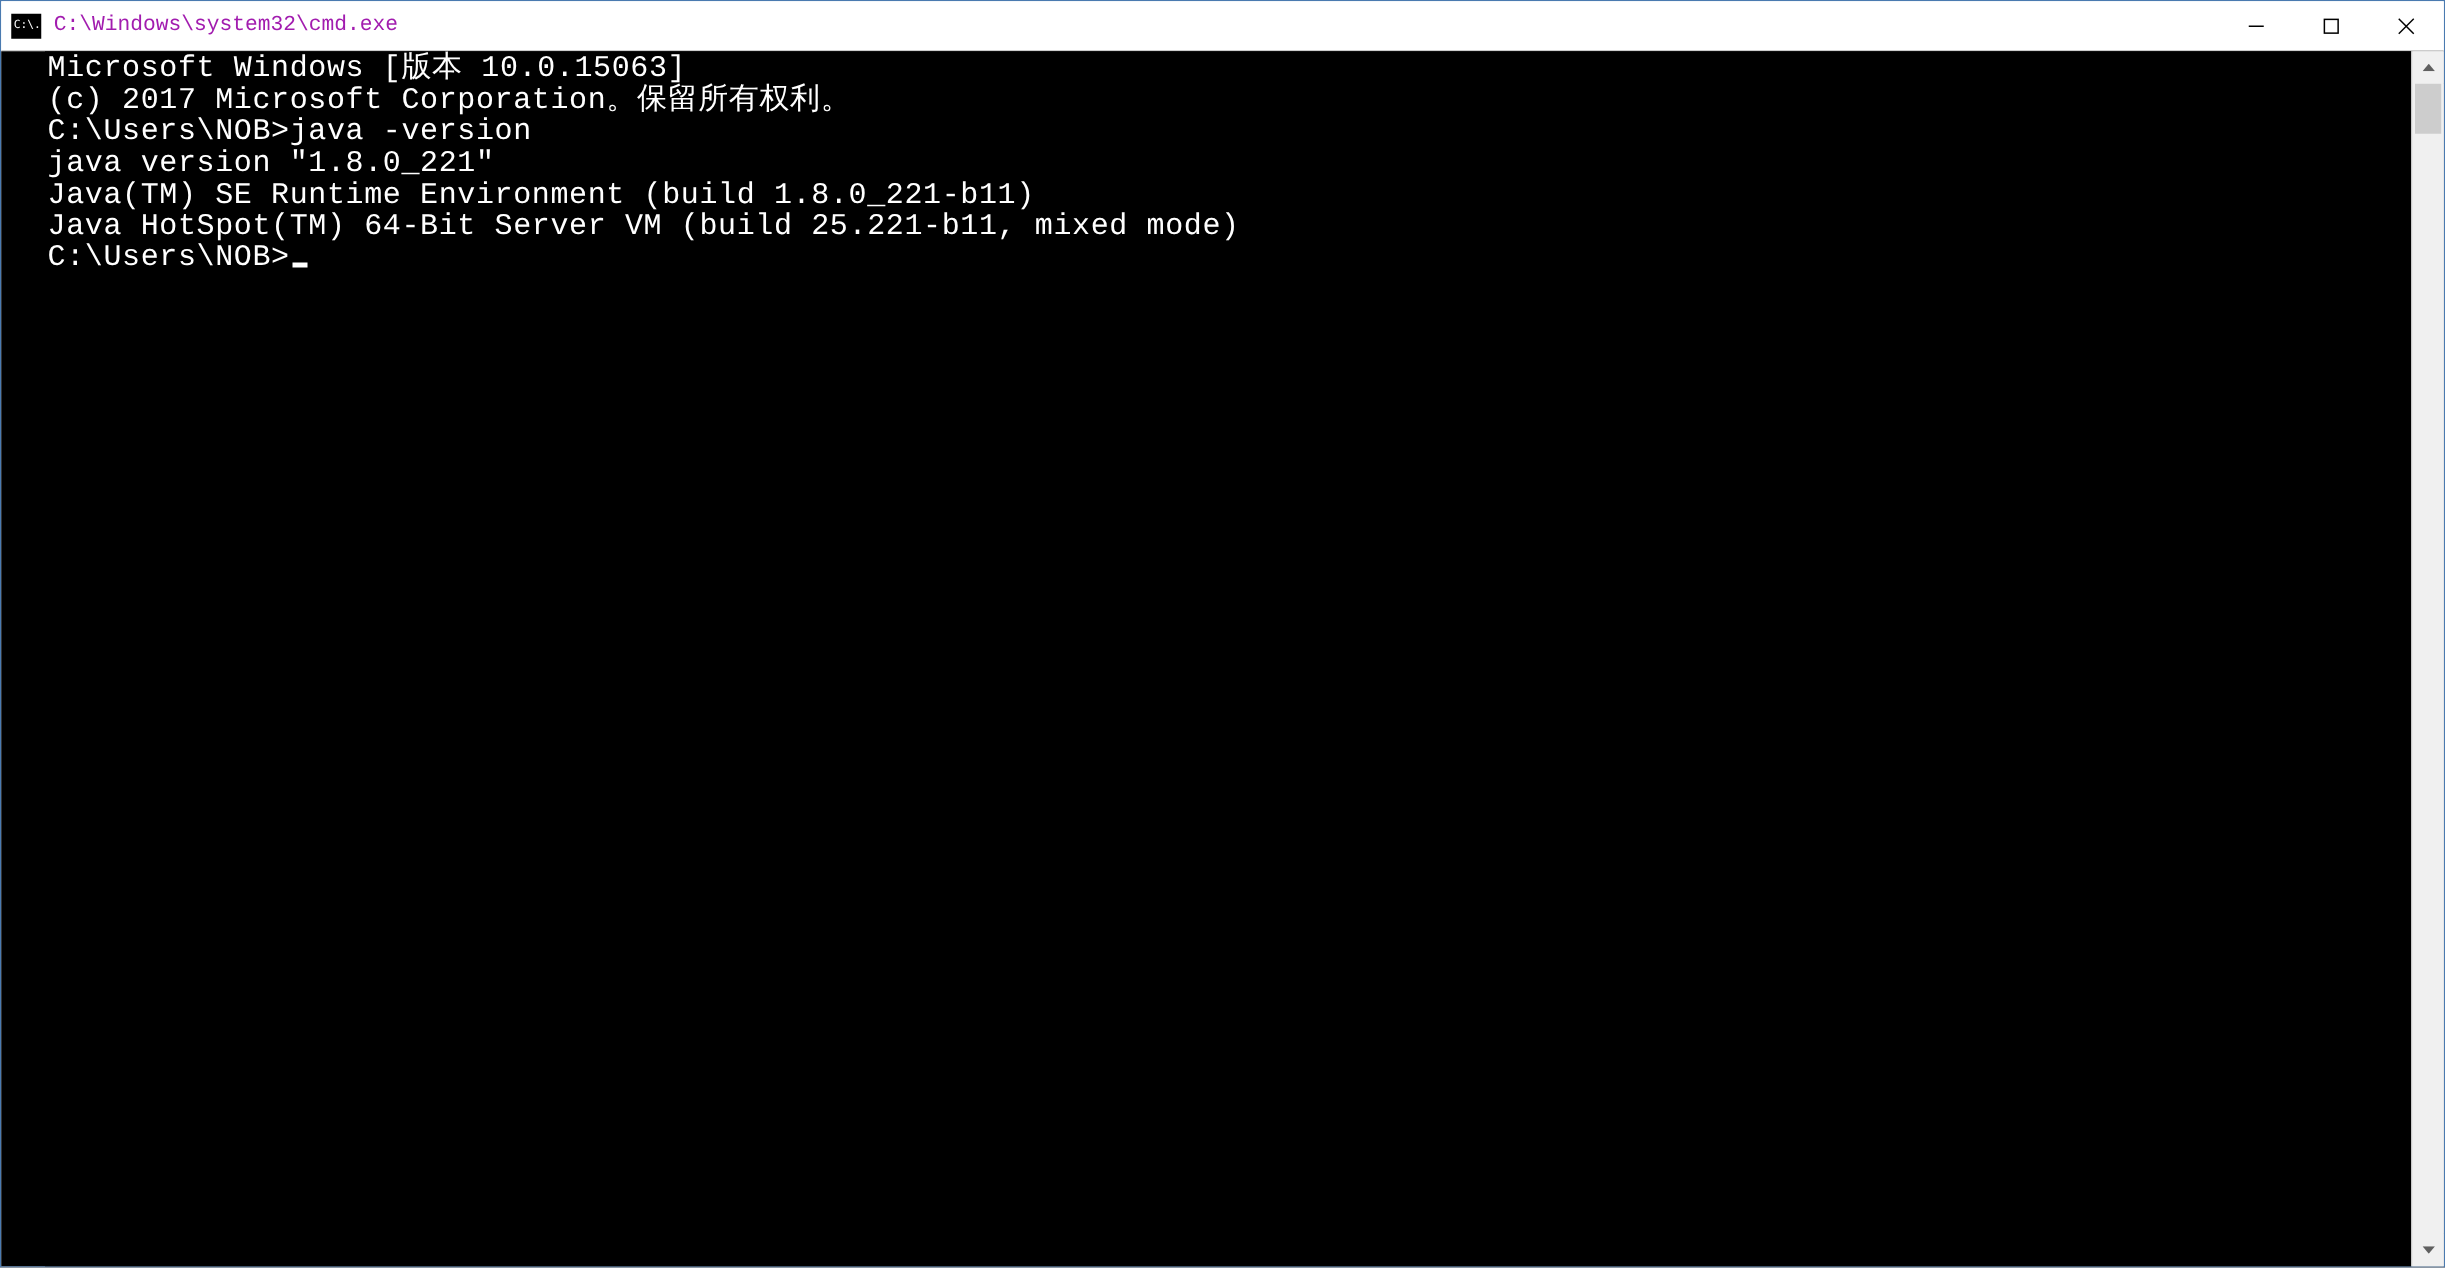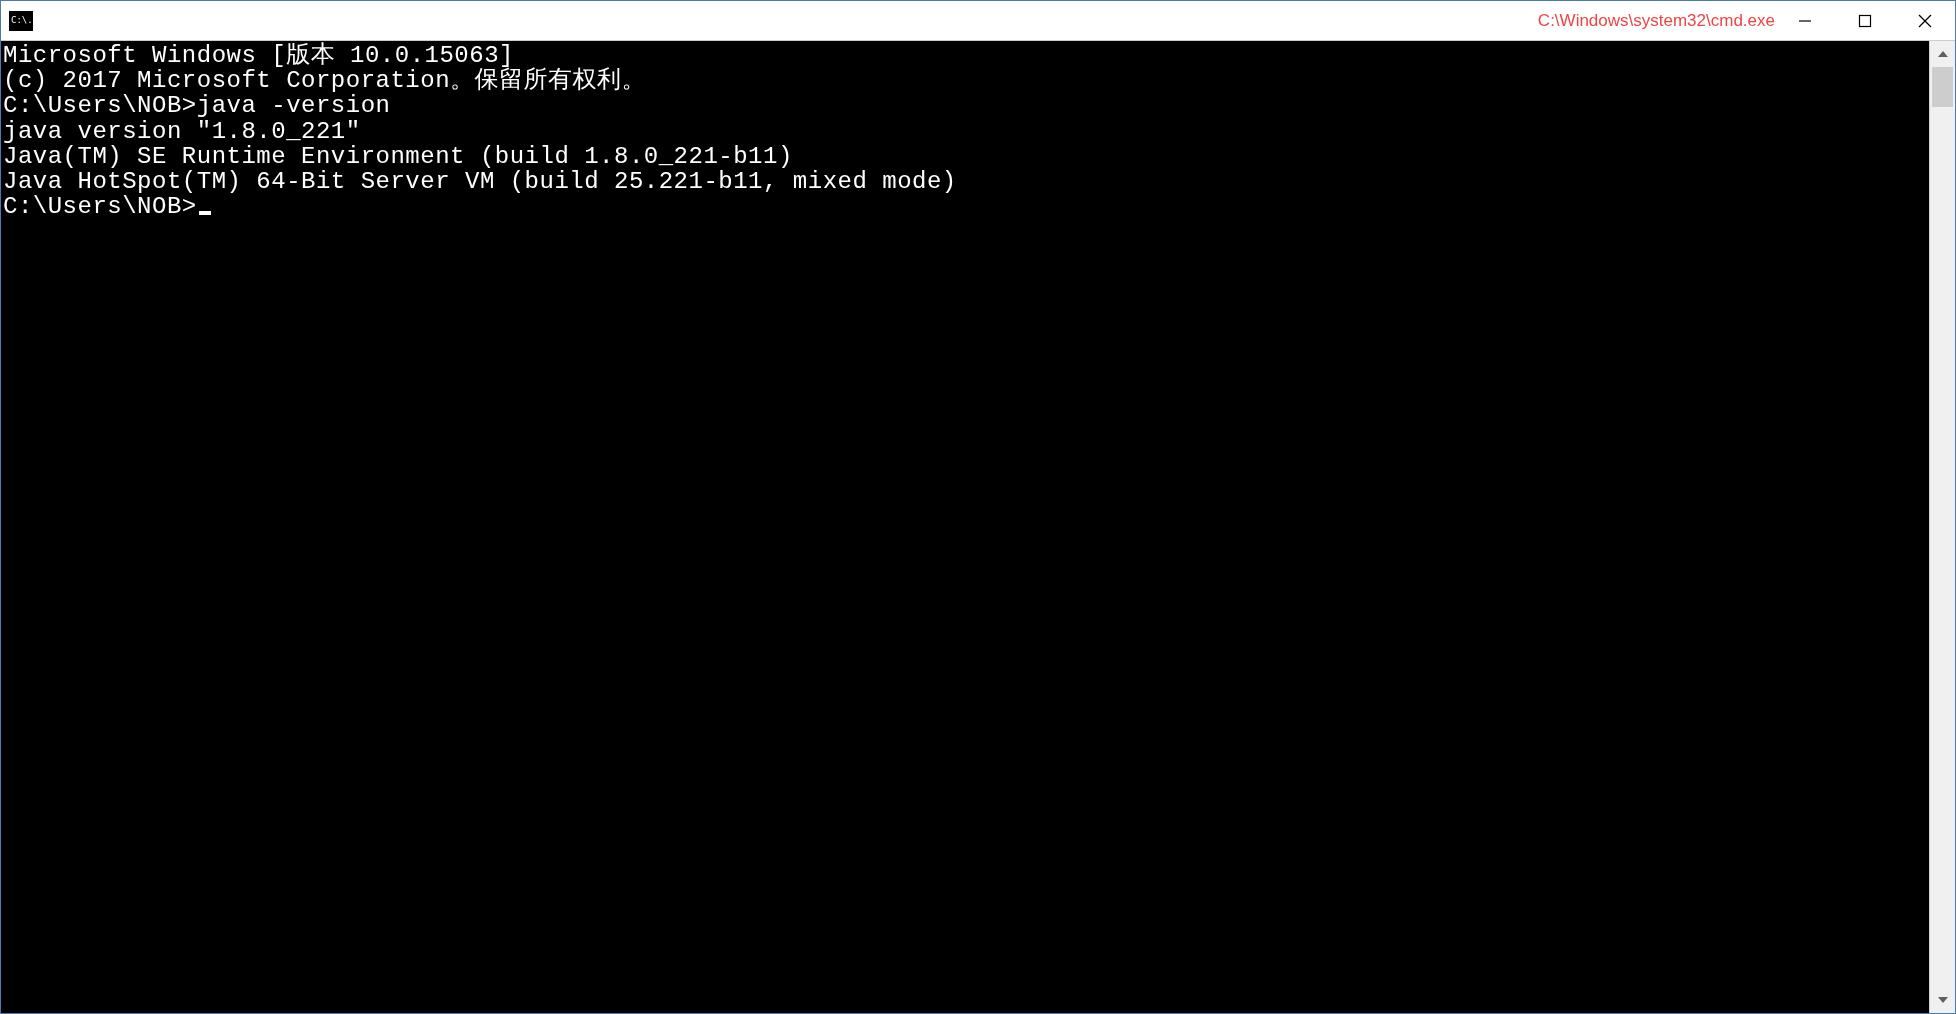--- a/index.html
+++ b/index.html
@@ -40,23 +40,22 @@
     }
     .titlebar-icon-text {
       color: #ffffff;
       font-size: 9px;
       font-family: Consolas, monospace;
       line-height: 1;
     }
     .titlebar-title {
       flex: 1;
       font-size: 17px;
-      color: #ef4444;
-      font-family: Liberation Sans, sans-serif;
-      text-align: right;
+      color: #a21caf;
+      font-family: Liberation Mono, monospace;
     }
     .titlebar-controls {
       display: flex;
       height: 100%;
     }
     .titlebar-btn {
       width: 60px;
       height: 100%;
       display: flex;
       align-items: center;
@@ -77,20 +76,21 @@
       flex: 1;
       background: #000000;
       color: #ffffff;
       font-family: "NSimSun", "SimSun", Consolas, "Courier New", monospace;
       font-size: 24px;
       line-height: 1.05;
       padding: 2px 0 0 2px;
       white-space: pre;
       overflow: hidden;
       letter-spacing: 0.5px;
+      margin-left: 35px;
     }
     .terminal-line {
       display: block;
     }
     .cursor {
       display: inline-block;
       width: 12px;
       height: 4px;
       background: #ffffff;
       vertical-align: baseline;

